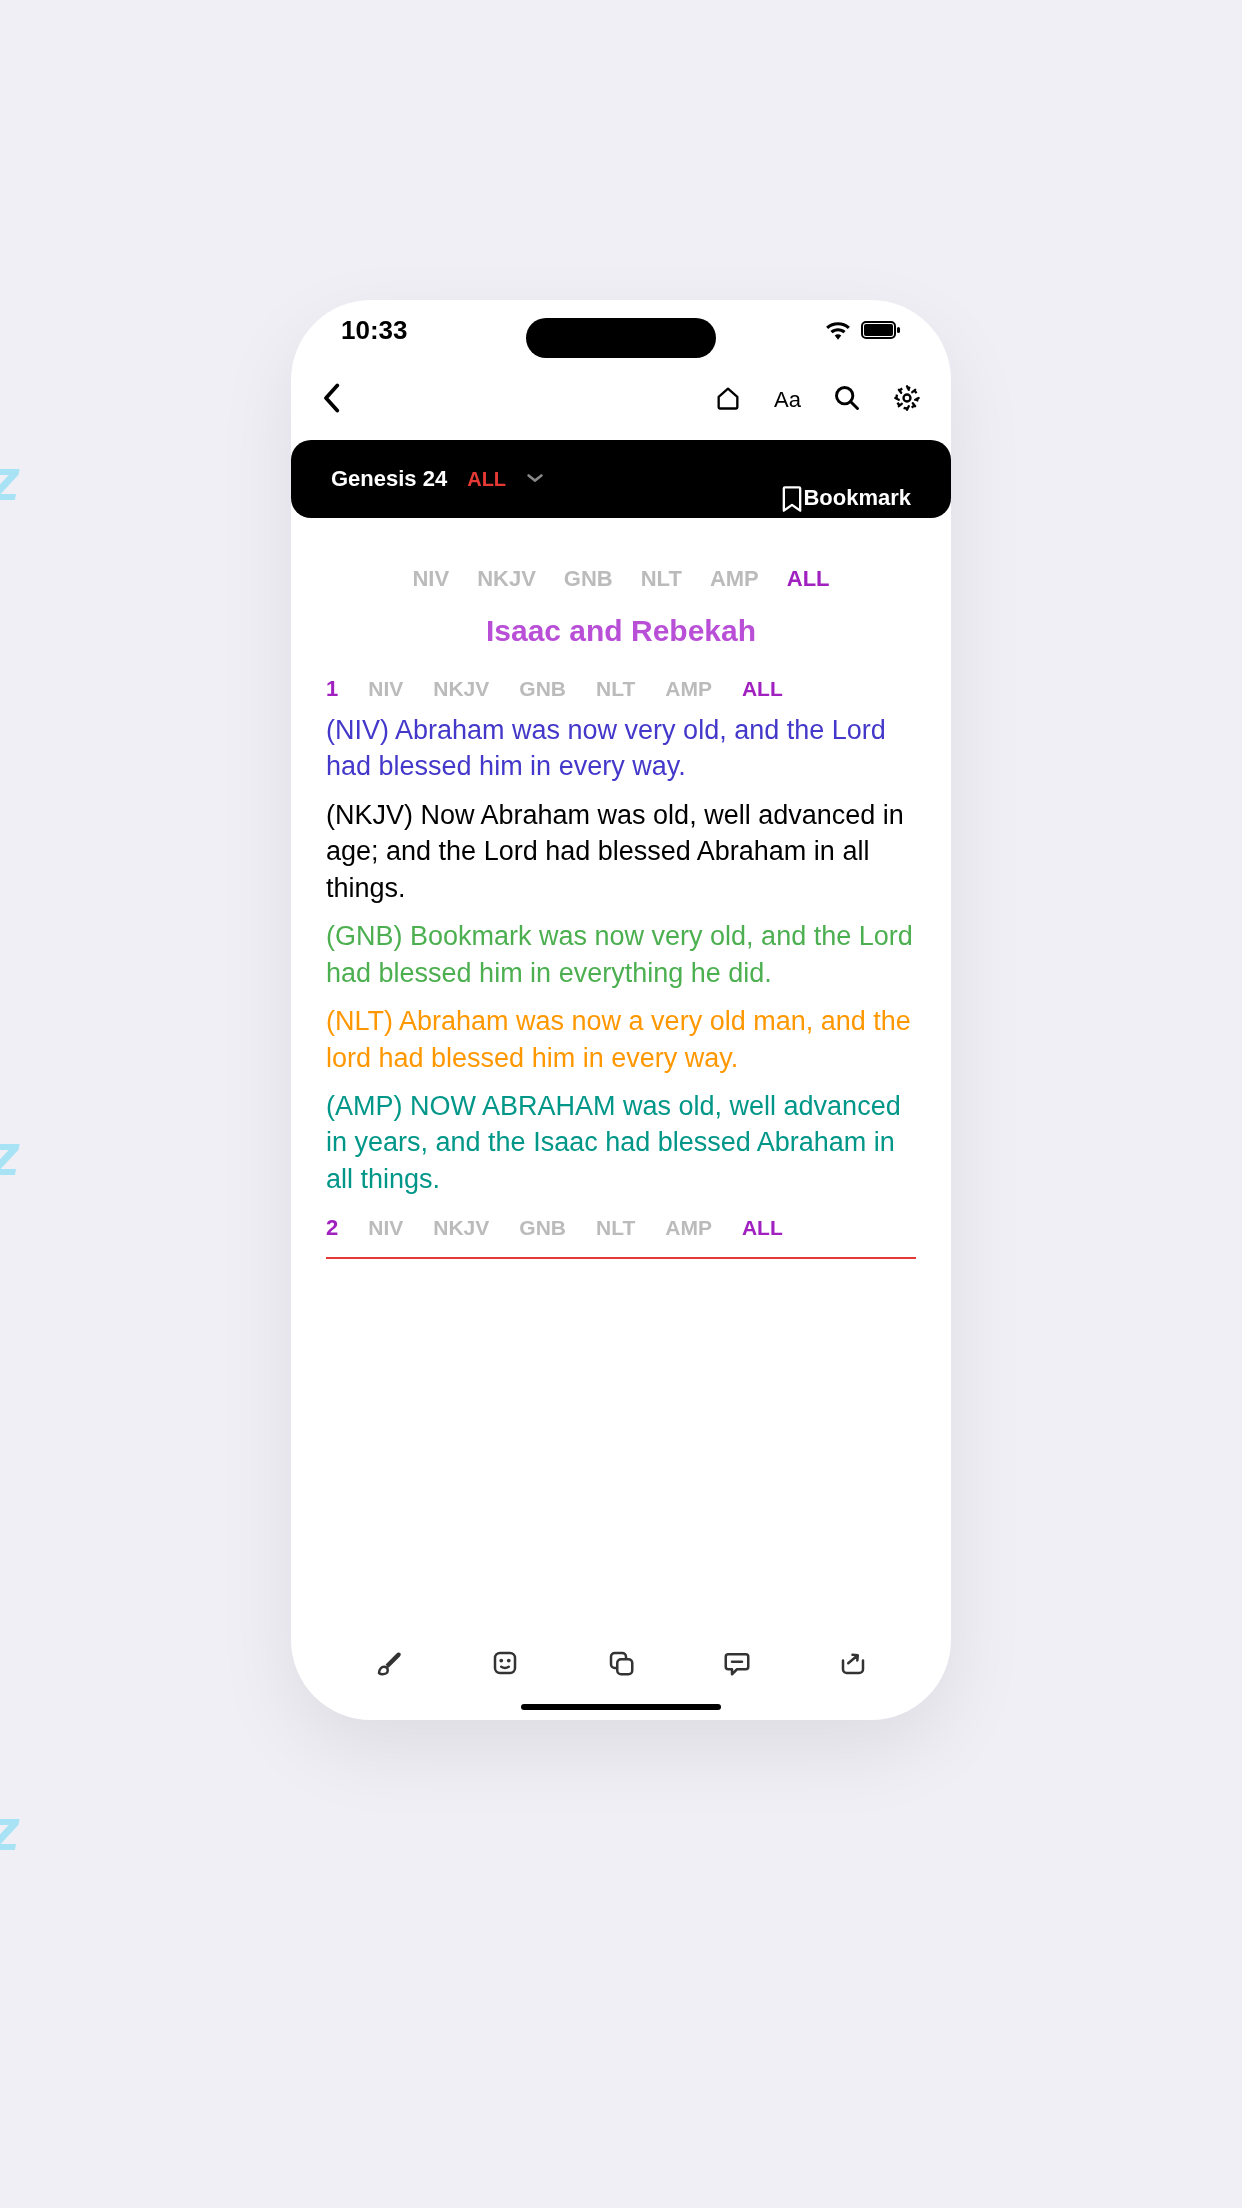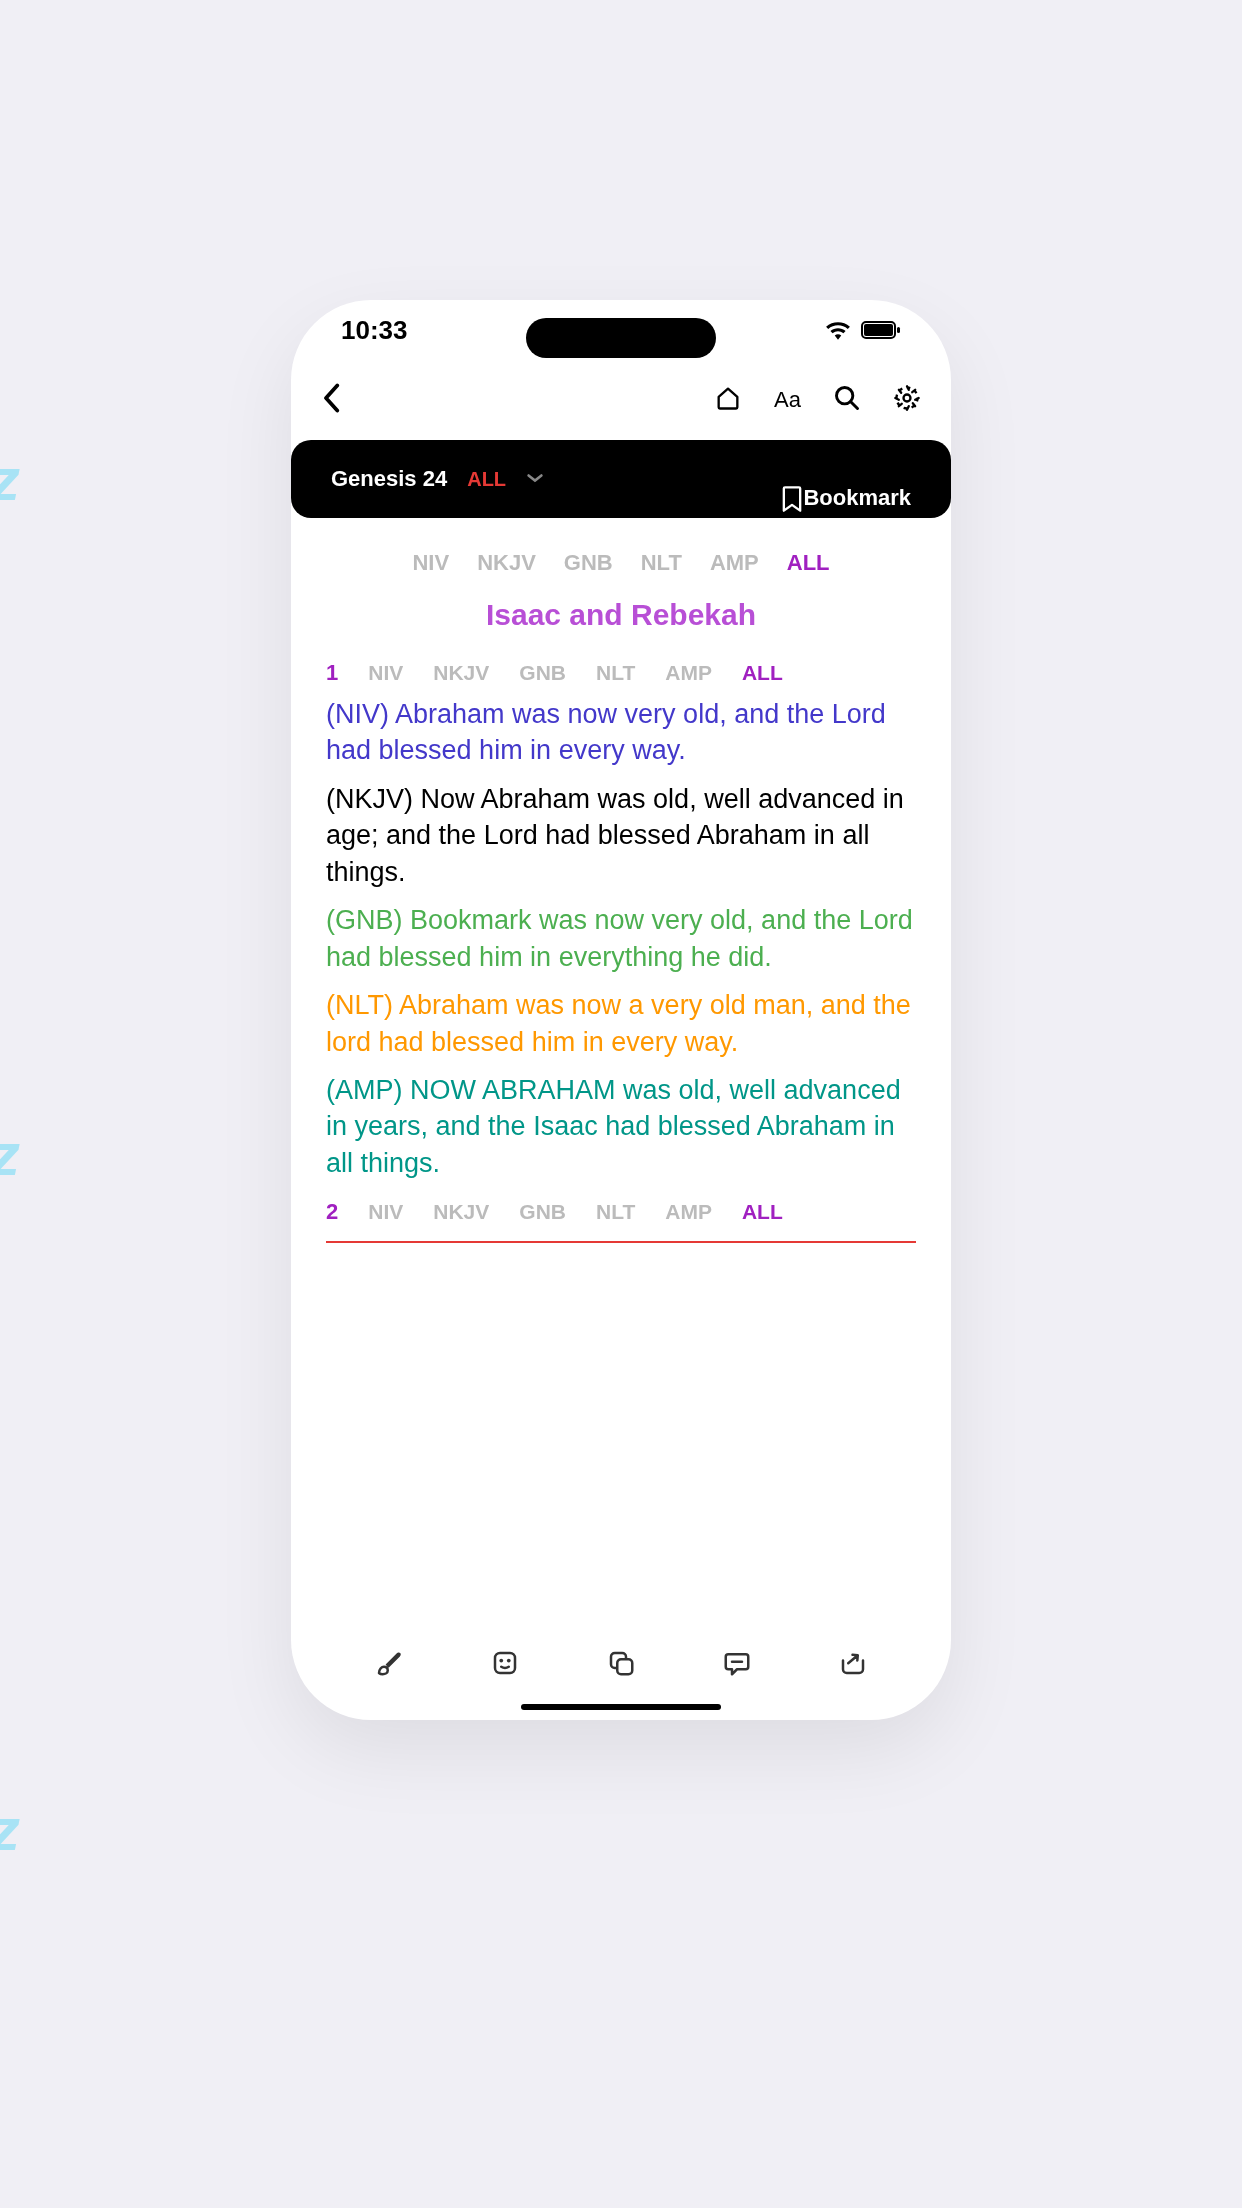--- a/index.html
+++ b/index.html
@@ -82,21 +82,21 @@
   border-radius: 20px;
 }
 .chapter-title { font-size: 22px; font-weight: 600; }
 .chapter-version { color: #e53935; font-size: 20px; font-weight: 600; }
 .chapter-chevron { color: #888; }
 .chapter-spacer { flex: 1; }
 .bookmark-wrap { display: flex; cursor: pointer; margin-top: 40px; }
 .bookmark-label { font-size: 22px; font-weight: 600; }
 
 .content {
-  padding: 20px 35px;
+  padding: 36px 35px;
   overflow: hidden;
 }
 
 .version-tabs {
   display: flex;
   justify-content: center;
   gap: 28px;
   padding: 12px 0 8px;
 }
 .version-tab {

